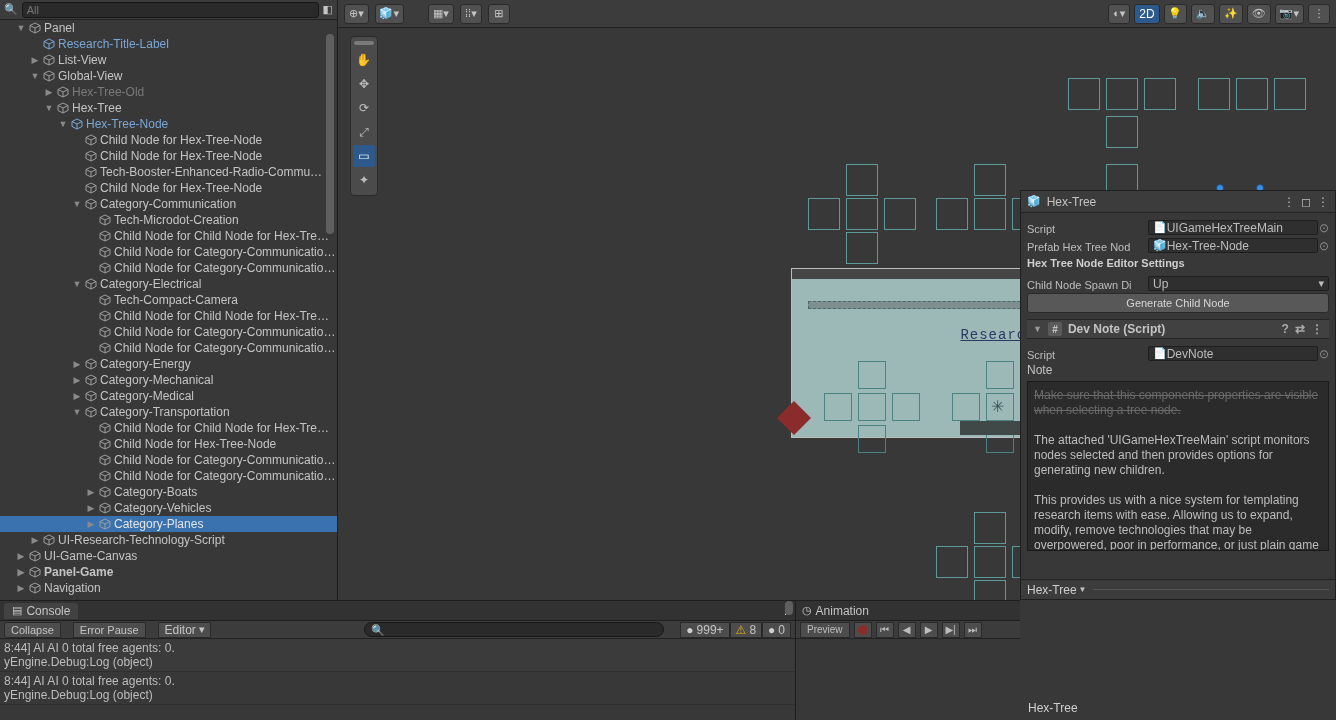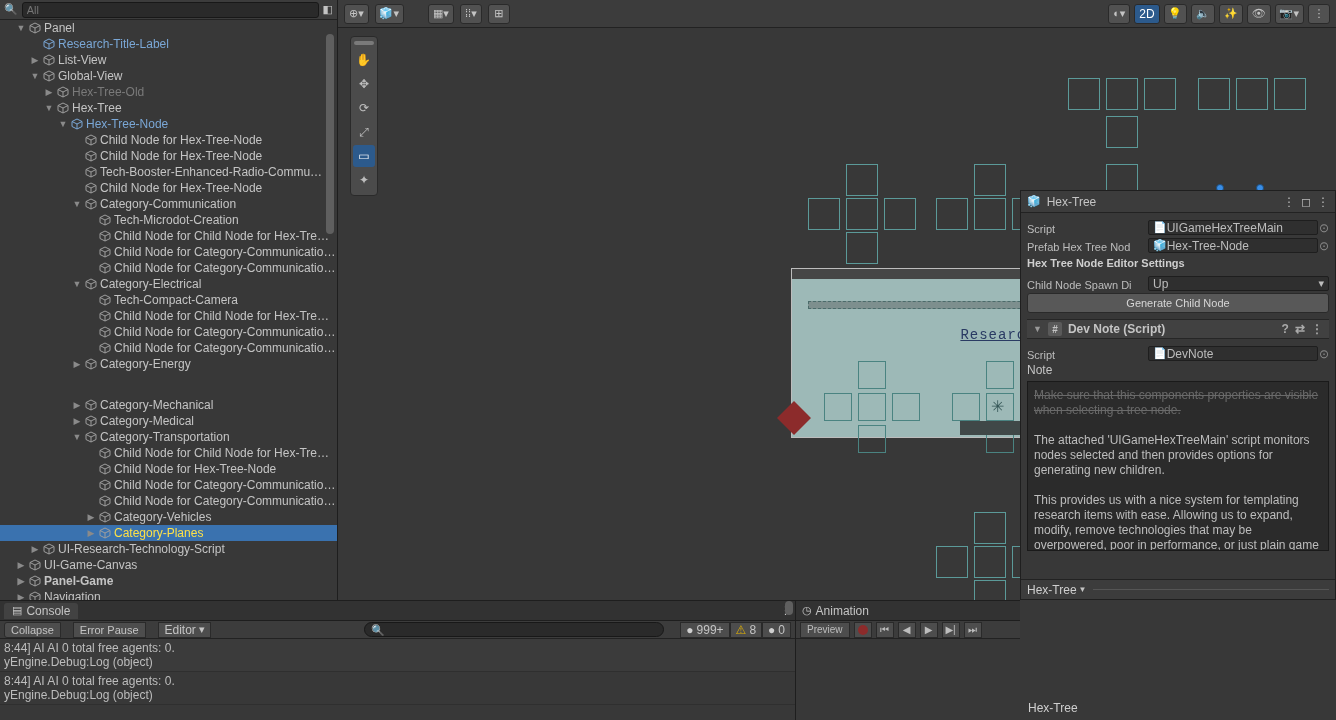--- a/index.html
+++ b/index.html
@@ -13,21 +13,21 @@
   .h-row { display:flex; align-items:center; height:16px; padding-left:0; white-space:nowrap; cursor:default; }
   .h-row.selected { background:#3a72af; color:#fff; }
   .h-row .arrow { width:14px; text-align:center; color:#8a8a8a; font-size:9px;}
   .h-row .arrow.open::before { content:"▼"; }
   .h-row .arrow.closed::before { content:"▶"; }
   .h-row .ico { width:14px; height:14px; margin-right:2px; display:inline-flex; align-items:center; justify-content:center;}
   .h-row .ico svg { width:12px; height:12px; }
   .h-row .label { font-size:12px; color:#c4c4c4; }
   .h-row.prefab .label { color:#7aa7d6; }
   .h-row.muted .label { color:#7a7a7a; }
-  .h-row.selected .label { color:#fde047; }
+  .h-row.selected .label { color:#e5e5e5; }
   .h-row .spacer { flex:1; }
   .h-row .chev-right { color:#8a8a8a; font-size:10px; padding-right:6px;}
 
   
   .cube-o { stroke:#9e9e9e; fill:none; stroke-width:1;}
   .cube-b { stroke:#7aa7d6; fill:none; stroke-width:1;}
   
   
   .hierarchy-sb { position:absolute; right:3px; top:24px; width:8px; height:570px; background:transparent;}
   .hierarchy-sb .thumb { position:absolute; left:0; width:8px; top:10px; height:200px; background:#5f5f5f; border-radius:4px;}
@@ -330,21 +330,21 @@
       </div>
       <div class="h-row" style="padding-left: 70px;">
         <span class="arrow closed"></span>
         <span class="ico">
           <svg viewBox="0 0 12 12">
             <use href="#cube" class="cube-o"></use>
           </svg>
         </span>
         <span class="label">Category-Energy</span>
       </div>
-      <div class="h-row" style="padding-left: 70px; margin-top: 25px;">
+      <div class="h-row" style="padding-left: 70px;">
         <span class="arrow closed"></span>
         <span class="ico">
           <svg viewBox="0 0 12 12">
             <use href="#cube" class="cube-o"></use>
           </svg>
         </span>
         <span class="label">Category-Mechanical</span>
       </div>
       <div class="h-row" style="padding-left: 70px;">
         <span class="arrow closed"></span>
@@ -392,20 +392,29 @@
         <span class="label">Child Node for Category-Communicatio…</span>
       </div>
       <div class="h-row" style="padding-left: 84px;">
         <span class="arrow "></span>
         <span class="ico">
           <svg viewBox="0 0 12 12">
             <use href="#cube" class="cube-o"></use>
           </svg>
         </span>
         <span class="label">Child Node for Category-Communicatio…</span>
+      </div>
+      <div class="h-row" style="padding-left: 84px;">
+        <span class="arrow closed"></span>
+        <span class="ico">
+          <svg viewBox="0 0 12 12">
+            <use href="#cube" class="cube-o"></use>
+          </svg>
+        </span>
+        <span class="label">Category-Boats</span>
       </div>
       <div class="h-row" style="padding-left: 84px;">
         <span class="arrow closed"></span>
         <span class="ico">
           <svg viewBox="0 0 12 12">
             <use href="#cube" class="cube-o"></use>
           </svg>
         </span>
         <span class="label">Category-Vehicles</span>
       </div>

